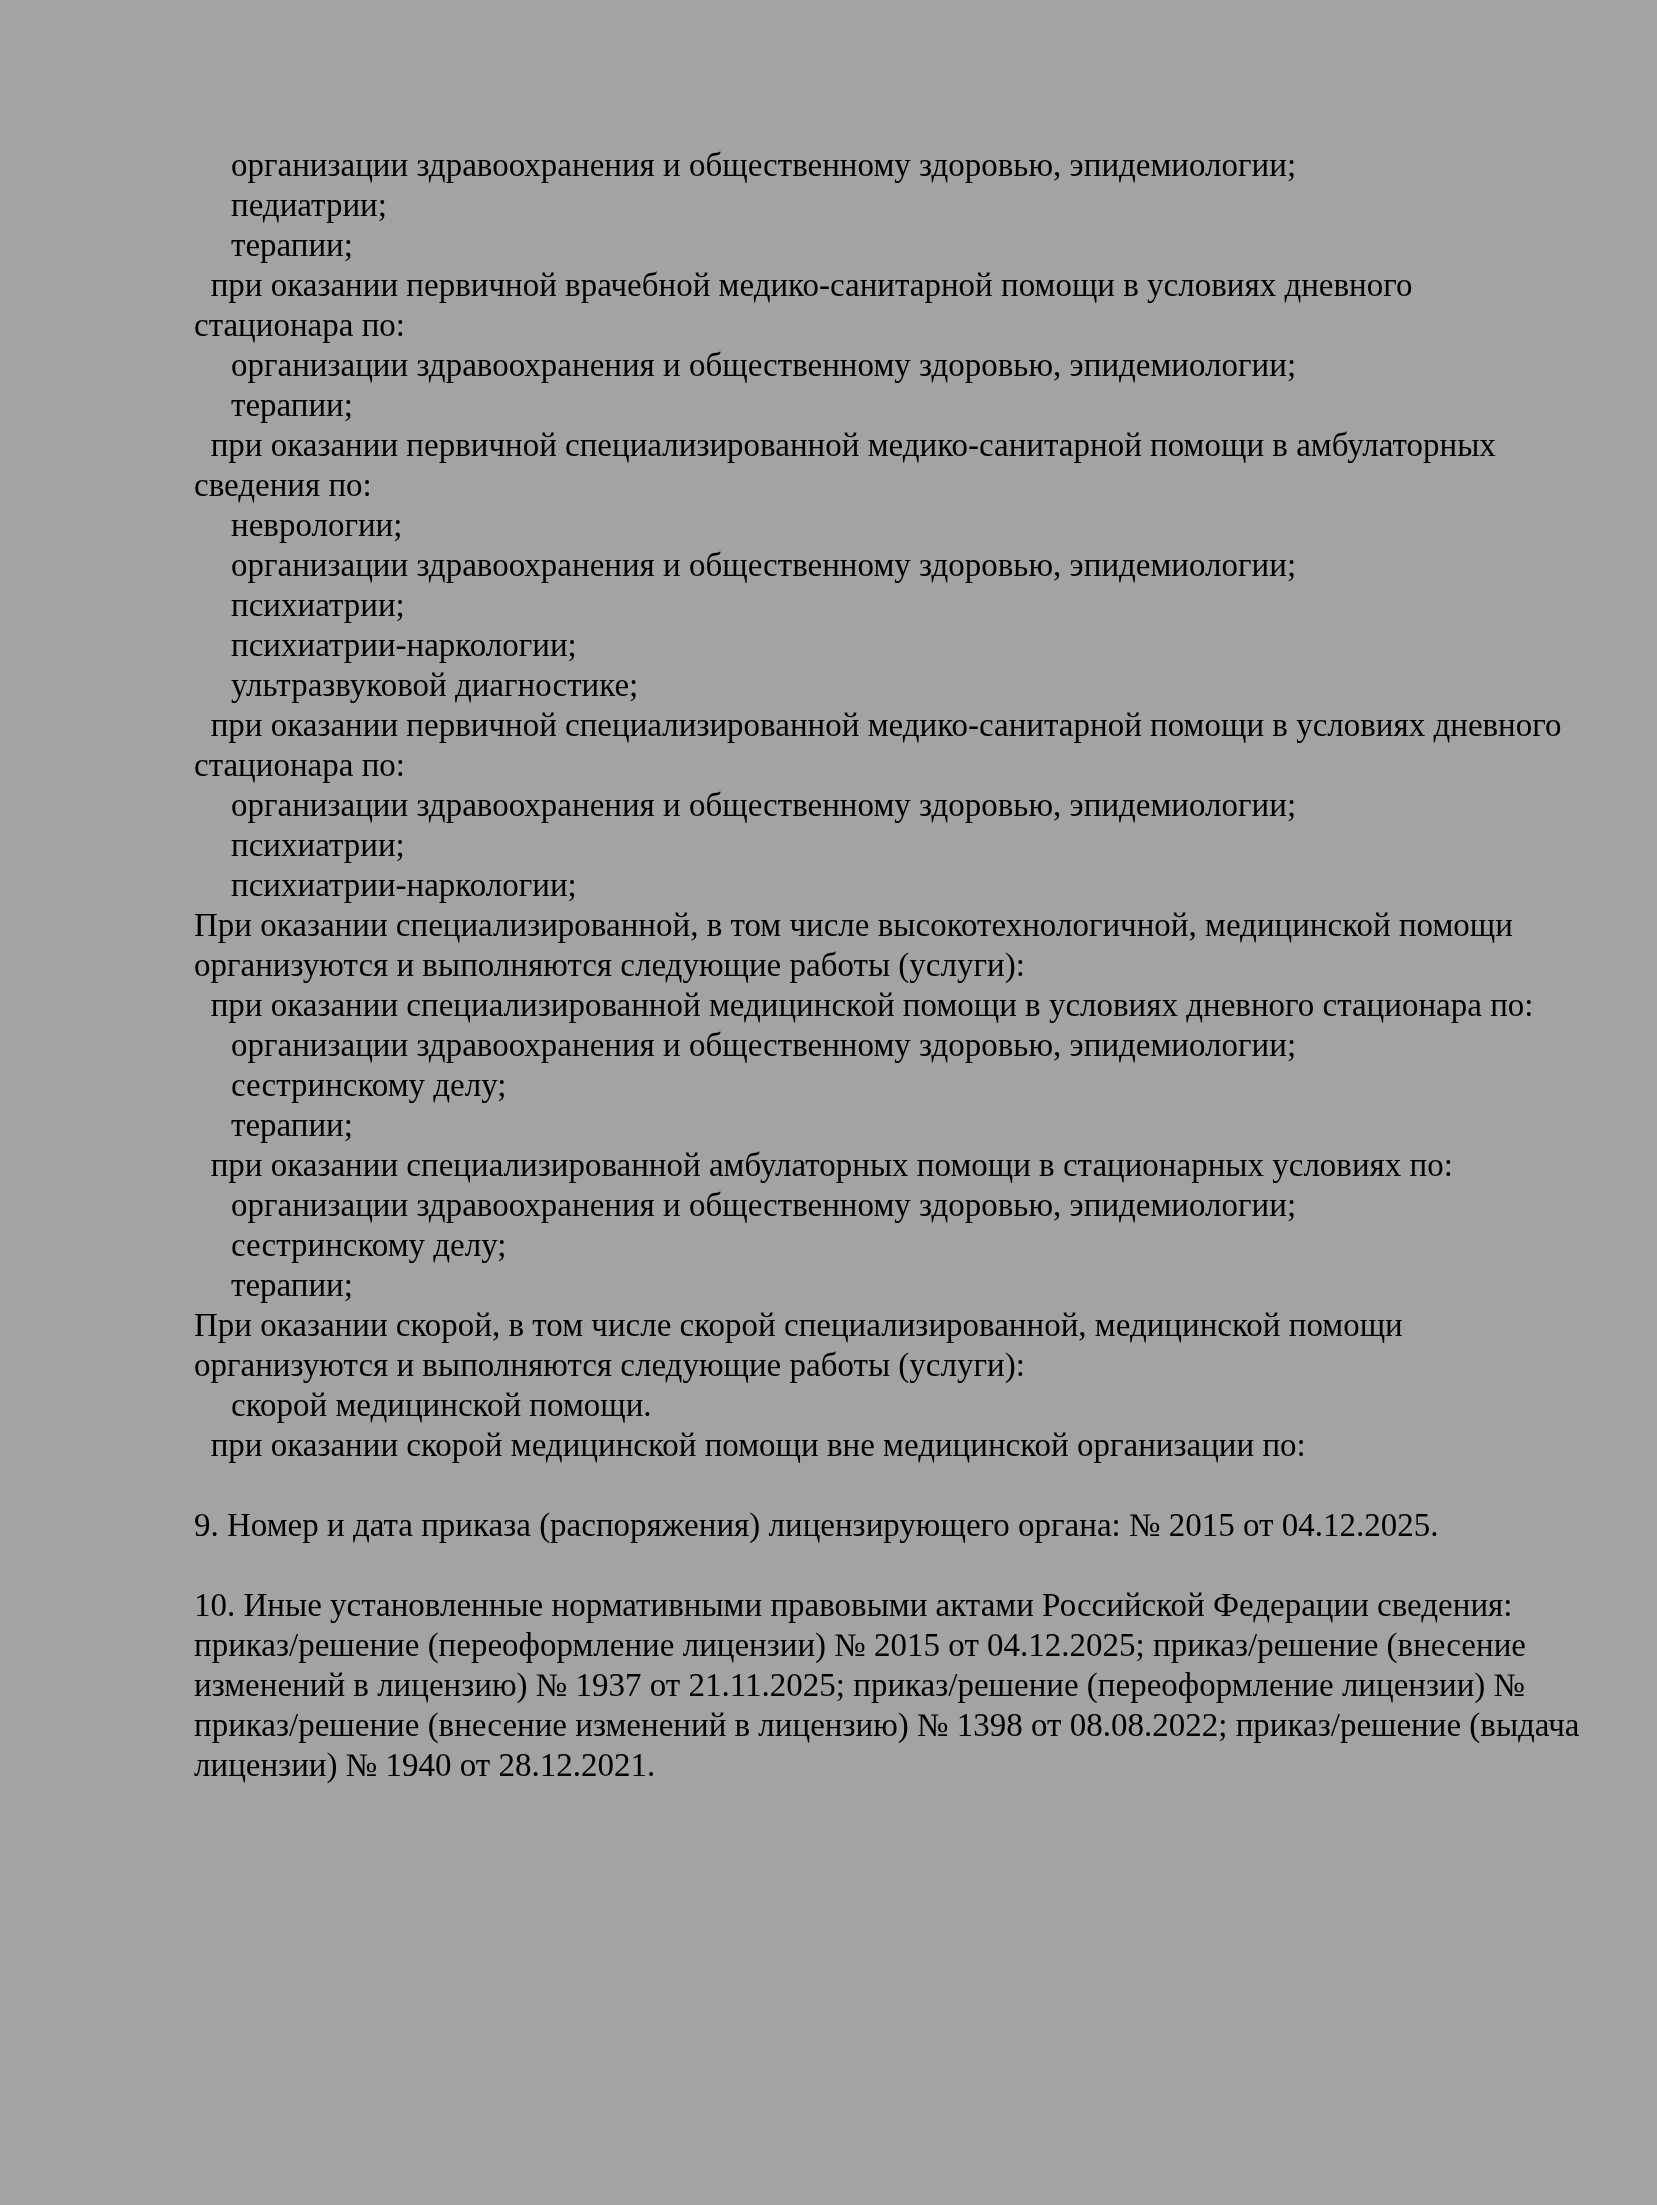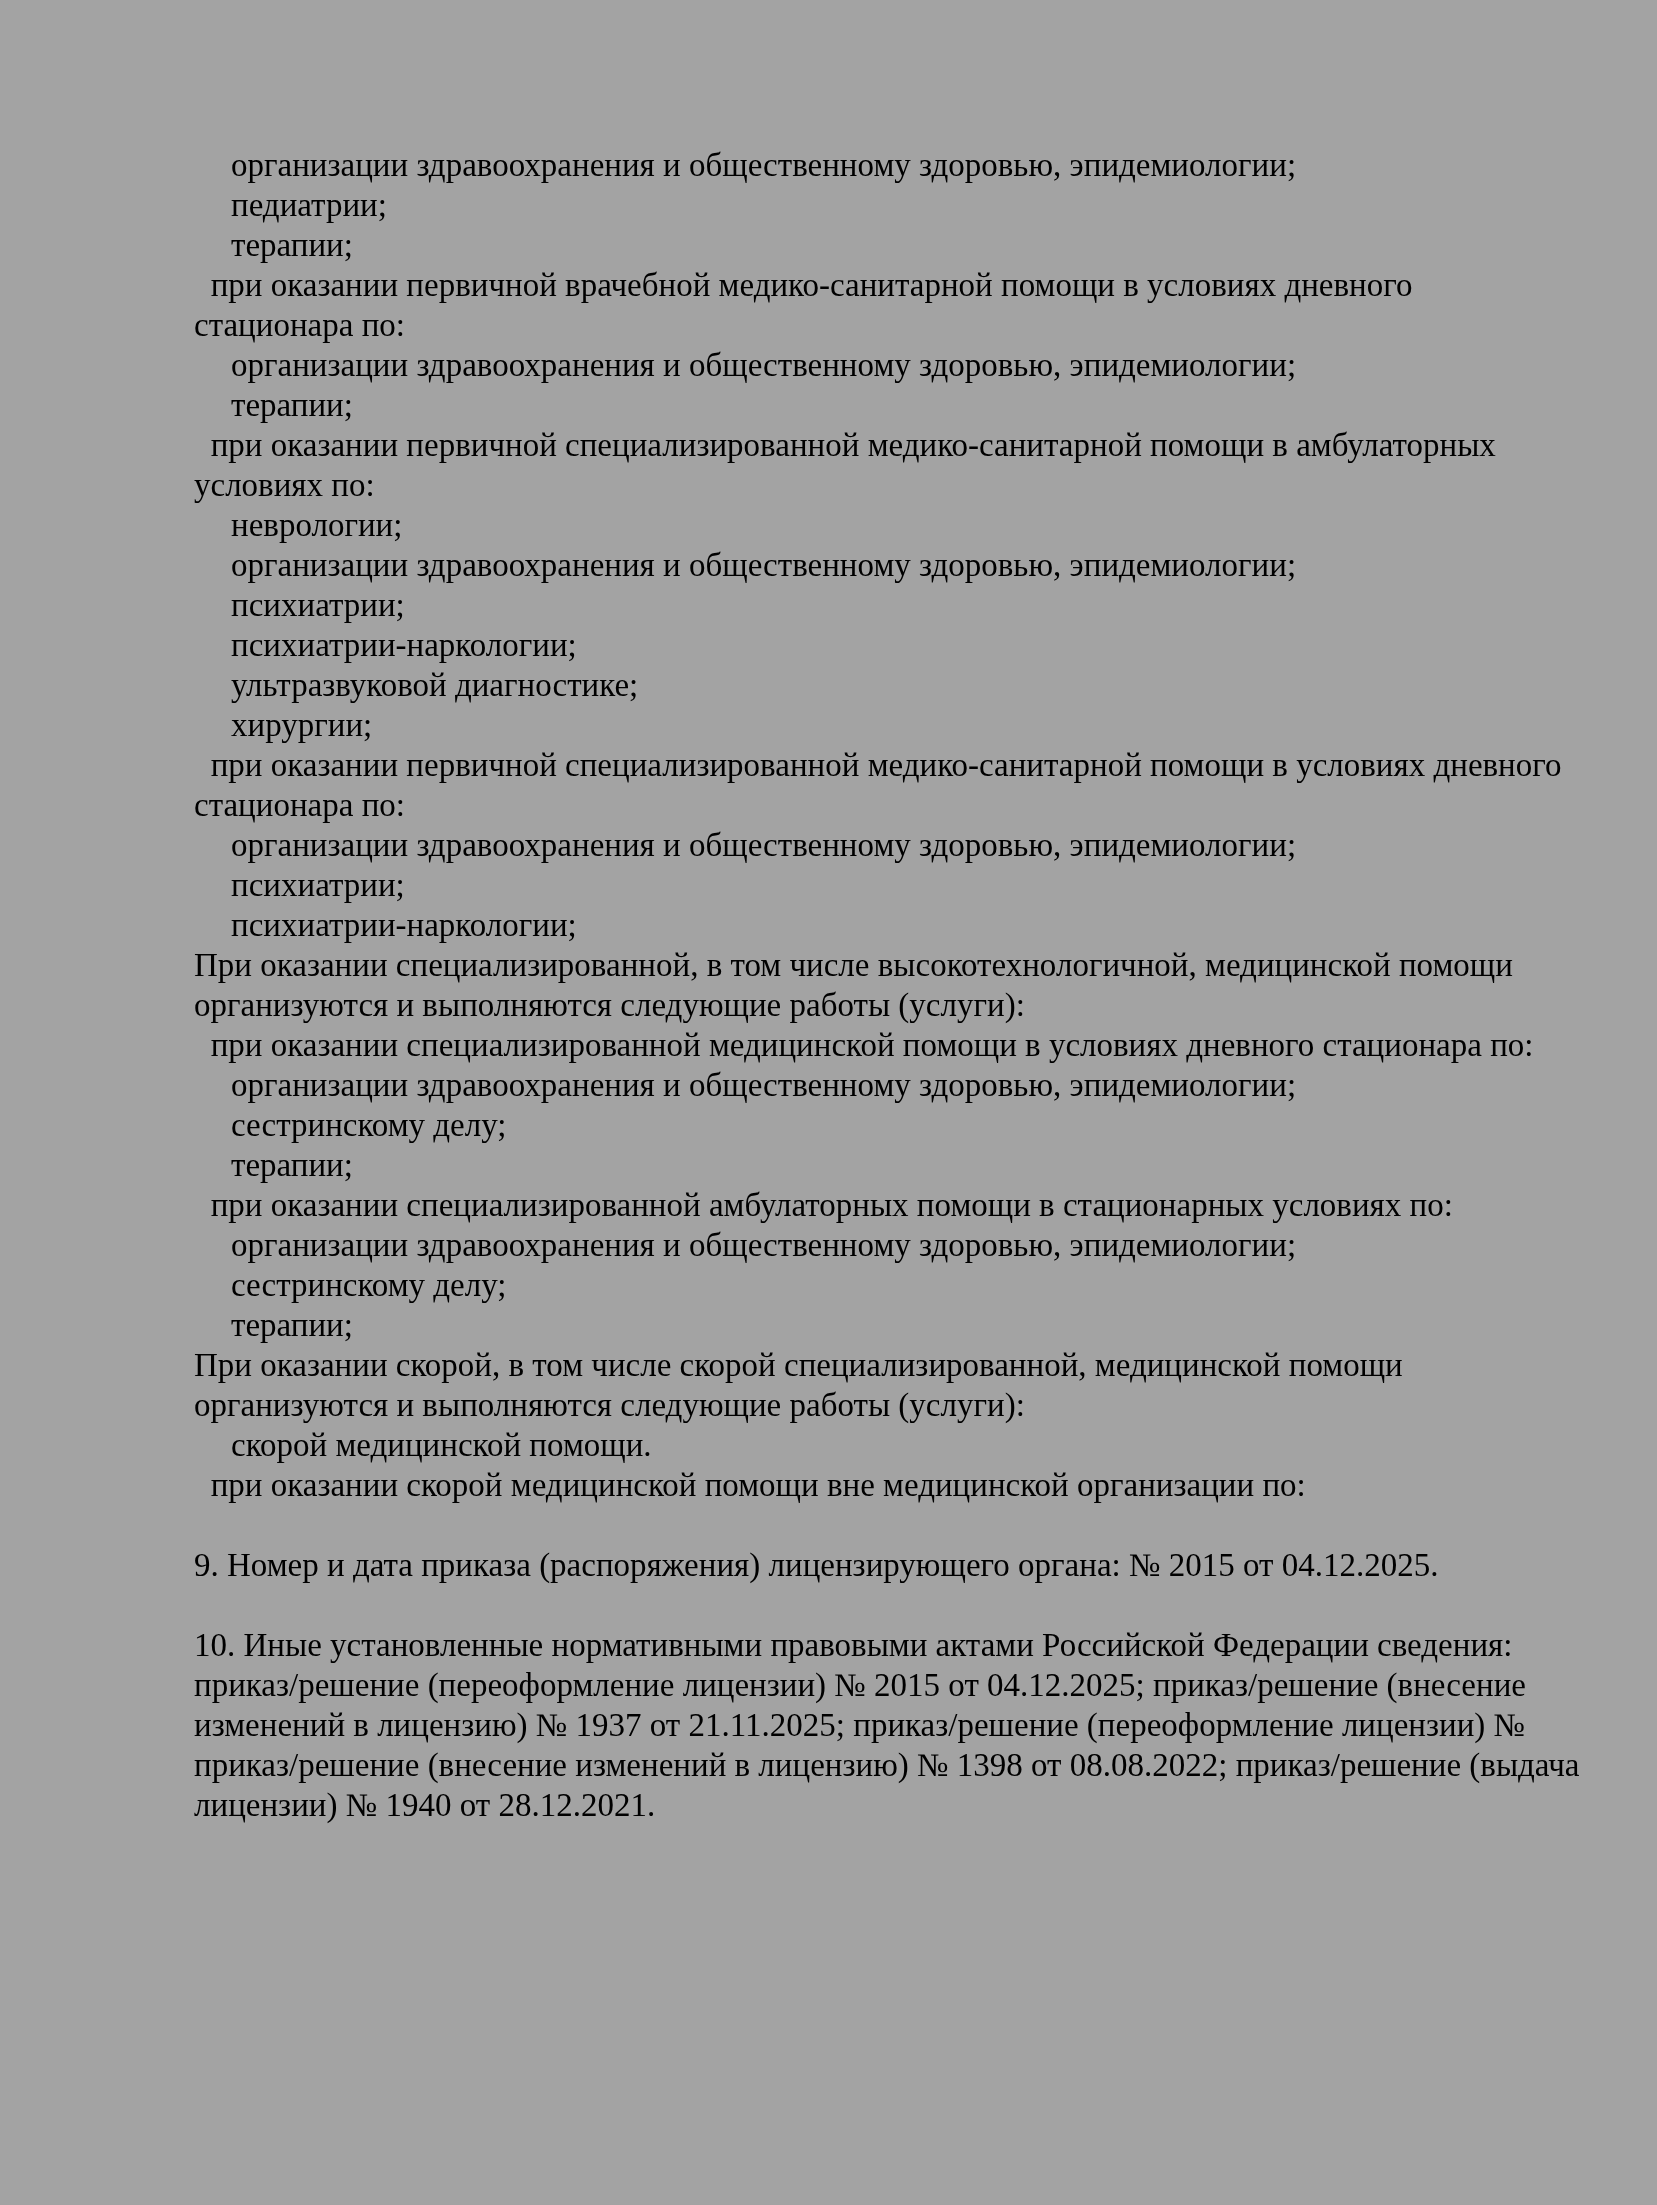--- a/index.html
+++ b/index.html
@@ -38,27 +38,26 @@
 <div class="page">
   <div class="doc">
       <div class="line i2">организации здравоохранения и общественному здоровью, эпидемиологии;</div>
       <div class="line i2">педиатрии;</div>
       <div class="line i2">терапии;</div>
       <div class="line i1">при оказании первичной врачебной медико-санитарной помощи в условиях дневного</div>
       <div class="line i0">стационара по:</div>
       <div class="line i2">организации здравоохранения и общественному здоровью, эпидемиологии;</div>
       <div class="line i2">терапии;</div>
       <div class="line i1">при оказании первичной специализированной медико-санитарной помощи в амбулаторных</div>
-      <div class="line i0">условиях по:</div>
+      <div class="line i0">сведения по:</div>
       <div class="line i2">неврологии;</div>
       <div class="line i2">организации здравоохранения и общественному здоровью, эпидемиологии;</div>
       <div class="line i2">психиатрии;</div>
       <div class="line i2">психиатрии-наркологии;</div>
       <div class="line i2">ультразвуковой диагностике;</div>
-      <div class="line i2">хирургии;</div>
       <div class="line i1">при оказании первичной специализированной медико-санитарной помощи в условиях дневного</div>
       <div class="line i0">стационара по:</div>
       <div class="line i2">организации здравоохранения и общественному здоровью, эпидемиологии;</div>
       <div class="line i2">психиатрии;</div>
       <div class="line i2">психиатрии-наркологии;</div>
       <div class="line i0">При оказании специализированной, в том числе высокотехнологичной, медицинской помощи</div>
       <div class="line i0">организуются и выполняются следующие работы (услуги):</div>
       <div class="line i1">при оказании специализированной медицинской помощи в условиях дневного стационара по:</div>
       <div class="line i2">организации здравоохранения и общественному здоровью, эпидемиологии;</div>
       <div class="line i2">сестринскому делу;</div>

